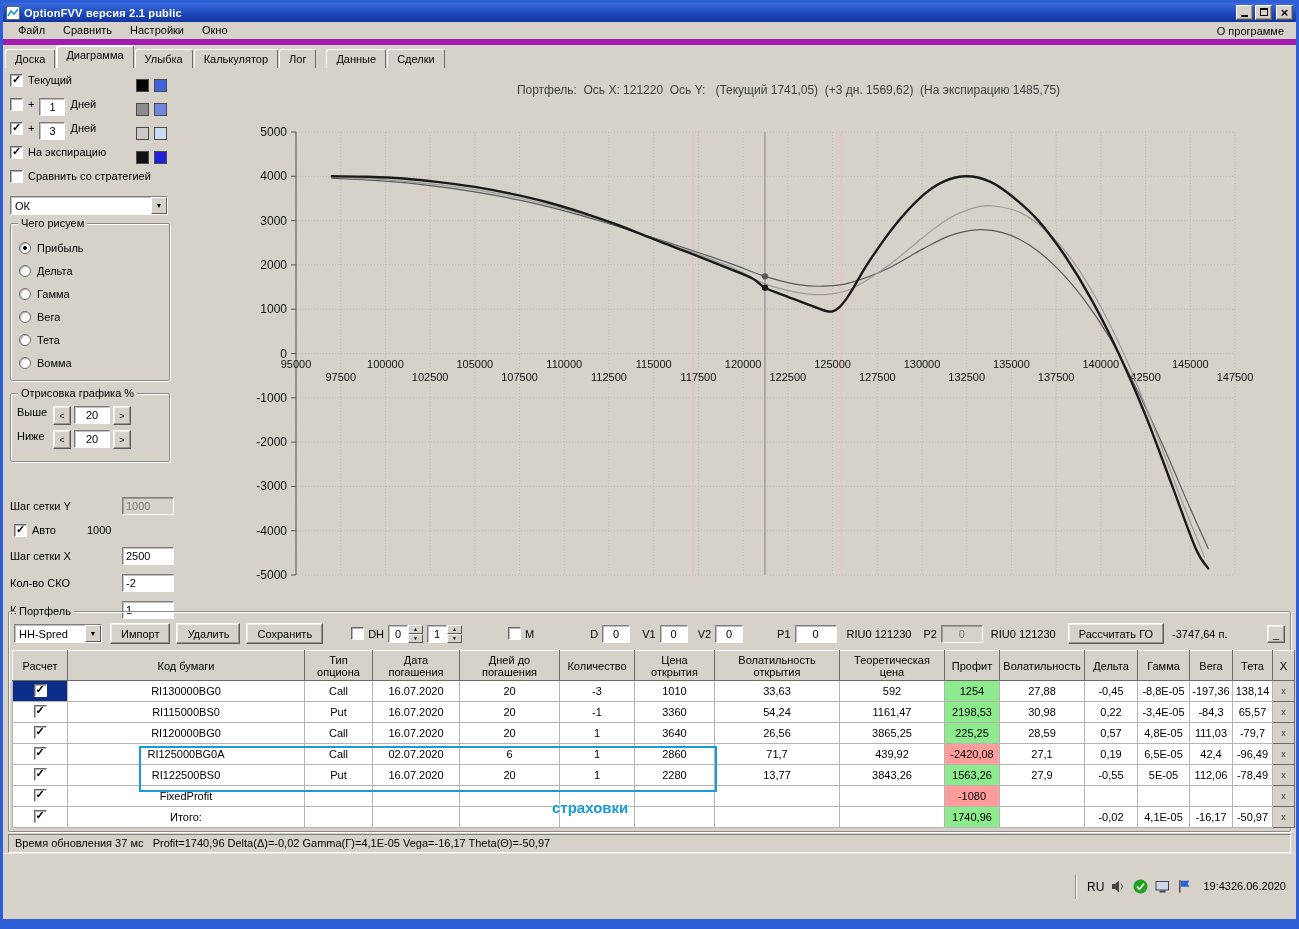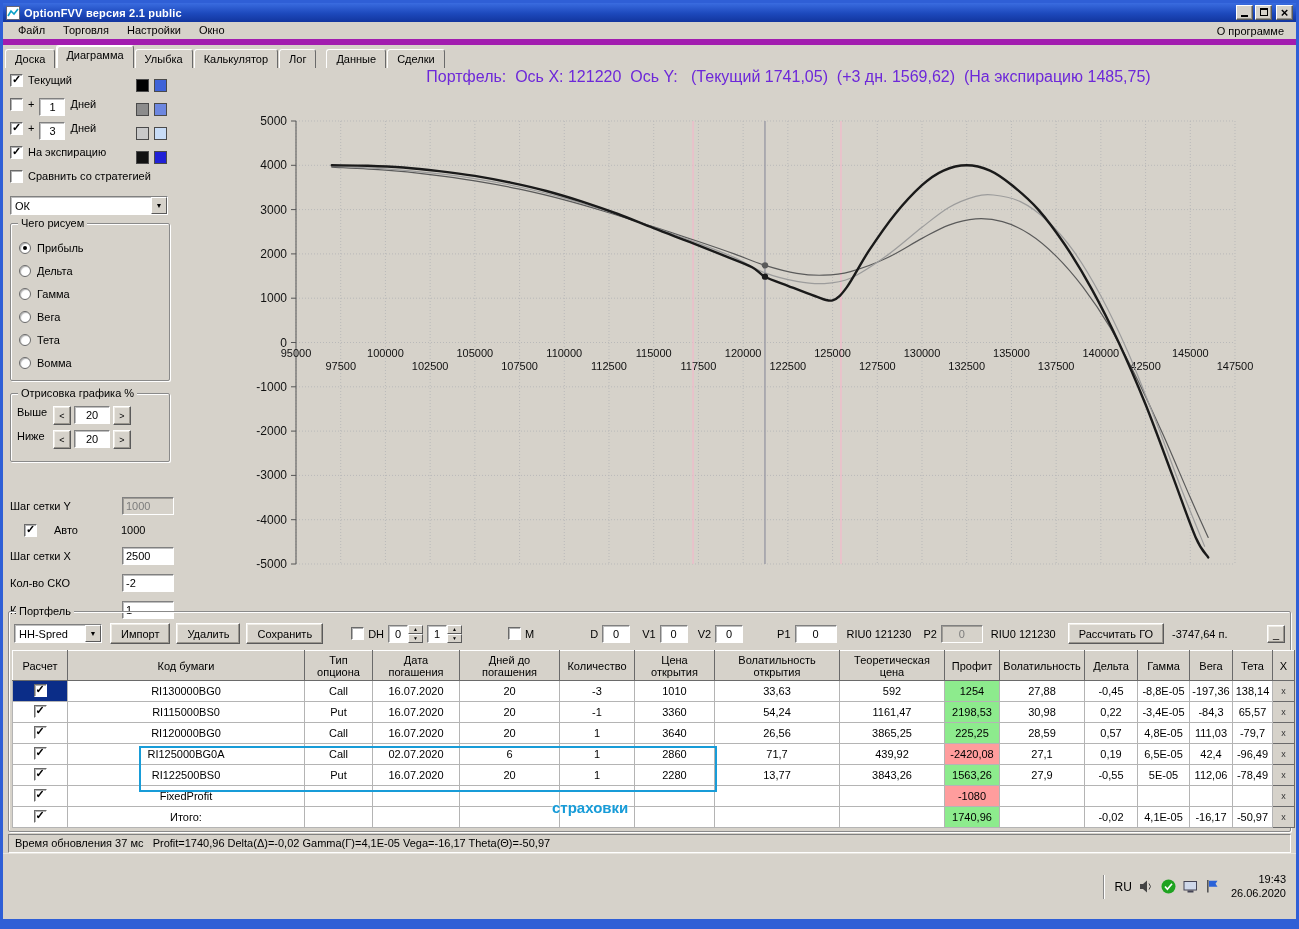--- a/index.html
+++ b/index.html
@@ -66,26 +66,26 @@
   .combo-btn::after{content:"\25BC";font-size:7px}
   .draw-group{margin-top:8px;padding:12px 8px 6px;width:160px}
   .radio-row{display:flex;align-items:center;gap:6px;height:23px}
   .range-group{margin-top:12px;padding:12px 6px 7px;width:160px}
   .rg-row{display:flex;align-items:flex-start;gap:3px;height:24px}
   .rg-row .lbl{width:33px}
   .btn.tiny{width:18px;height:19px;padding:0;font-size:9px}
   .lt::after{content:"<"} .gt::after{content:">"}
   .field-row{display:flex;align-items:center;justify-content:space-between;margin:8px 2px 0 0;height:19px}
   .field-row .edit{width:52px}
-  .auto-row{display:flex;align-items:center;gap:17px;margin:7px 2px 0 14px;height:16px}
+  .auto-row{display:flex;align-items:center;gap:5px;margin:7px 2px 0 4px;height:16px}
   .auto-val{margin-left:26px}
   .gapY{margin-top:34px}
 
   .chart-area{flex:1;position:relative}
-  .chart-title{padding-left:100px;text-align:center;font-size:16px;color:#6d28d9;white-space:pre}
+  .chart-title{margin-top:15px;padding-left:100px;text-align:center;font-size:12px;color:#404040;white-space:pre}
   #chart-svg{display:block;margin-top:5px}
   #chart-svg text{font-family:"Liberation Sans",sans-serif}
 
   
   .portfolio{margin:3px 5px 0;padding:10px 3px 3px;border:1px solid #8a8a8a;border-radius:2px;
     box-shadow:1px 1px 0 #fff,inset 1px 1px 0 #fff;position:relative}
   .controls-row{display:flex;align-items:center;height:23px;margin:0 2px 5px}
   .controls-row .lbl{margin:0 4px}
   .spin{display:inline-flex}
   .spin .edit{width:20px;text-align:center;padding:0}
@@ -107,21 +107,21 @@
     text-shadow:0 0 3px #fff,0 0 3px #fff;pointer-events:none}
 
   
   .statusbar{margin:2px 5px 0;height:19px;line-height:17px;padding:0 6px;white-space:pre;
     border:1px solid;border-color:#808080 #ffffff #ffffff #808080;overflow:hidden}
   .bottombar{flex:1;display:flex;align-items:center;justify-content:flex-end;border-top:1px solid #e8e5de}
   .tray{display:flex;align-items:center;gap:7px;padding-right:10px;height:32px}
   .tray-sep{width:2px;height:24px;border-left:1px solid #8a8a8a;border-right:1px solid #fff;margin-right:3px}
   .tray-lang{font-size:12px}
   .ticon{display:inline-flex;width:15px;height:15px}
-  .tray-clock{display:flex;flex-direction:column;align-items:flex-end;font-size:11px;line-height:1.25;padding-left:4px}
+  .tray-clock{display:flex;flex-direction:row;align-items:flex-end;font-size:11px;line-height:1.25;padding-left:4px}
 </style>
 </head>
 <body>
 
 <div class="window">
   <div class="frame">
 
     <div class="titlebar">
       <span class="app-icon">
         <svg width="14" height="14">
@@ -138,21 +138,21 @@
             <span class="g-max"></span>
           </span>
         <span class="winbtn close">
             <span class="g-close"></span>
           </span>
       </span>
     </div>
 
     <div class="menubar">
       <span class="menu-item">Файл</span>
-      <span class="menu-item">Торговля</span>
+      <span class="menu-item">Сравнить</span>
       <span class="menu-item">Настройки</span>
       <span class="menu-item">Окно</span>
       <span class="menu-about">О программе</span>
     </div>
 
     <div class="tabstrip">
       <span class="tab">Доска</span>
       <span class="tab on">Диаграмма</span>
       <span class="tab">Улыбка</span>
       <span class="tab">Калькулятор</span>

